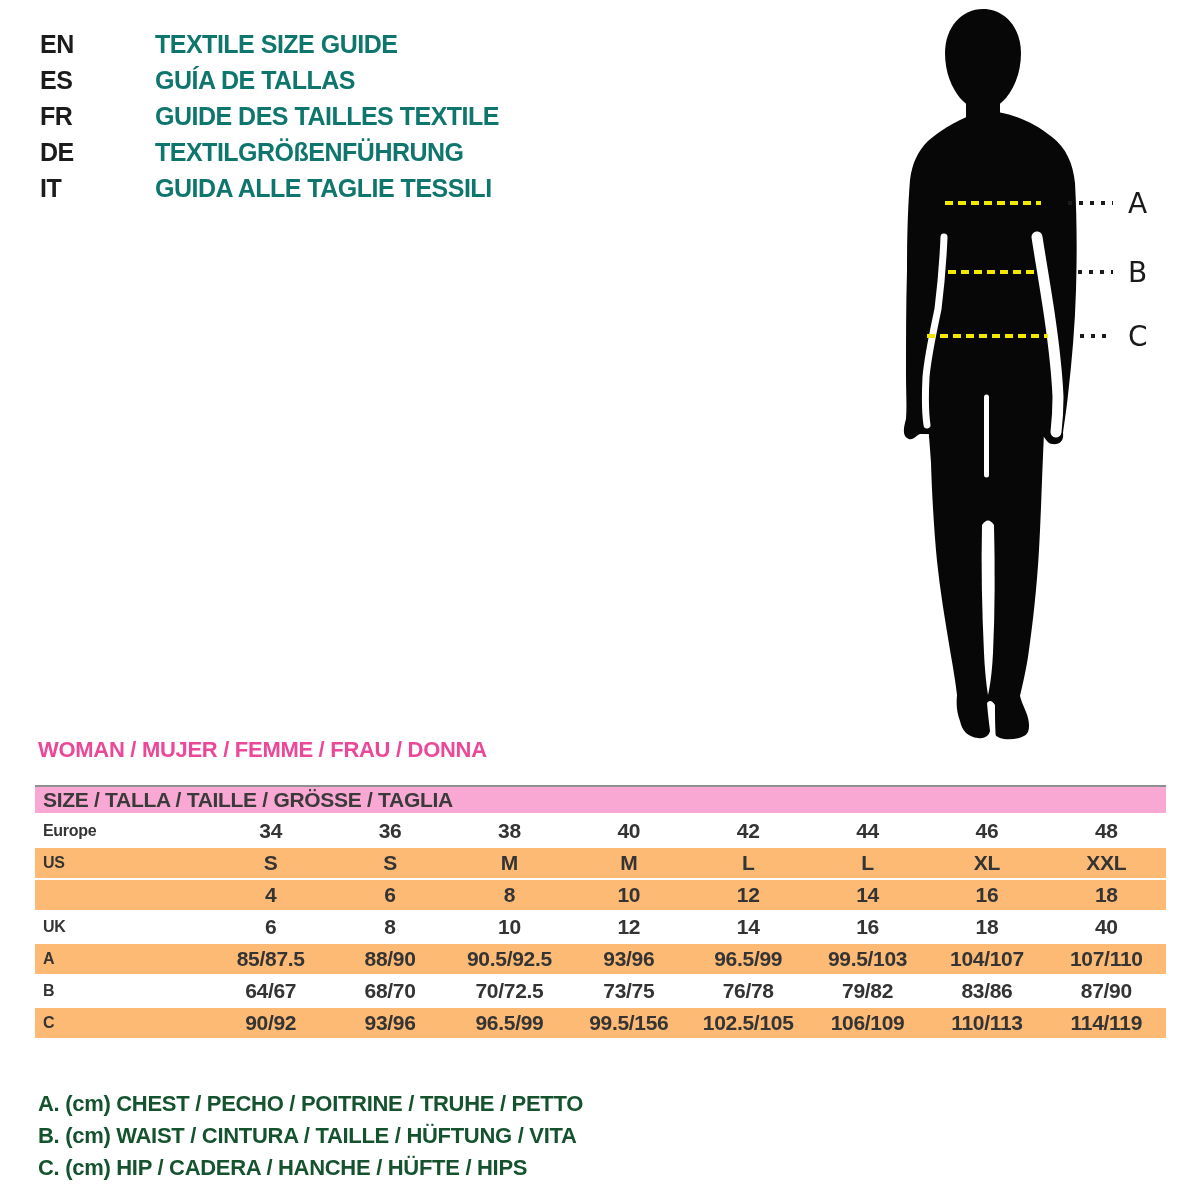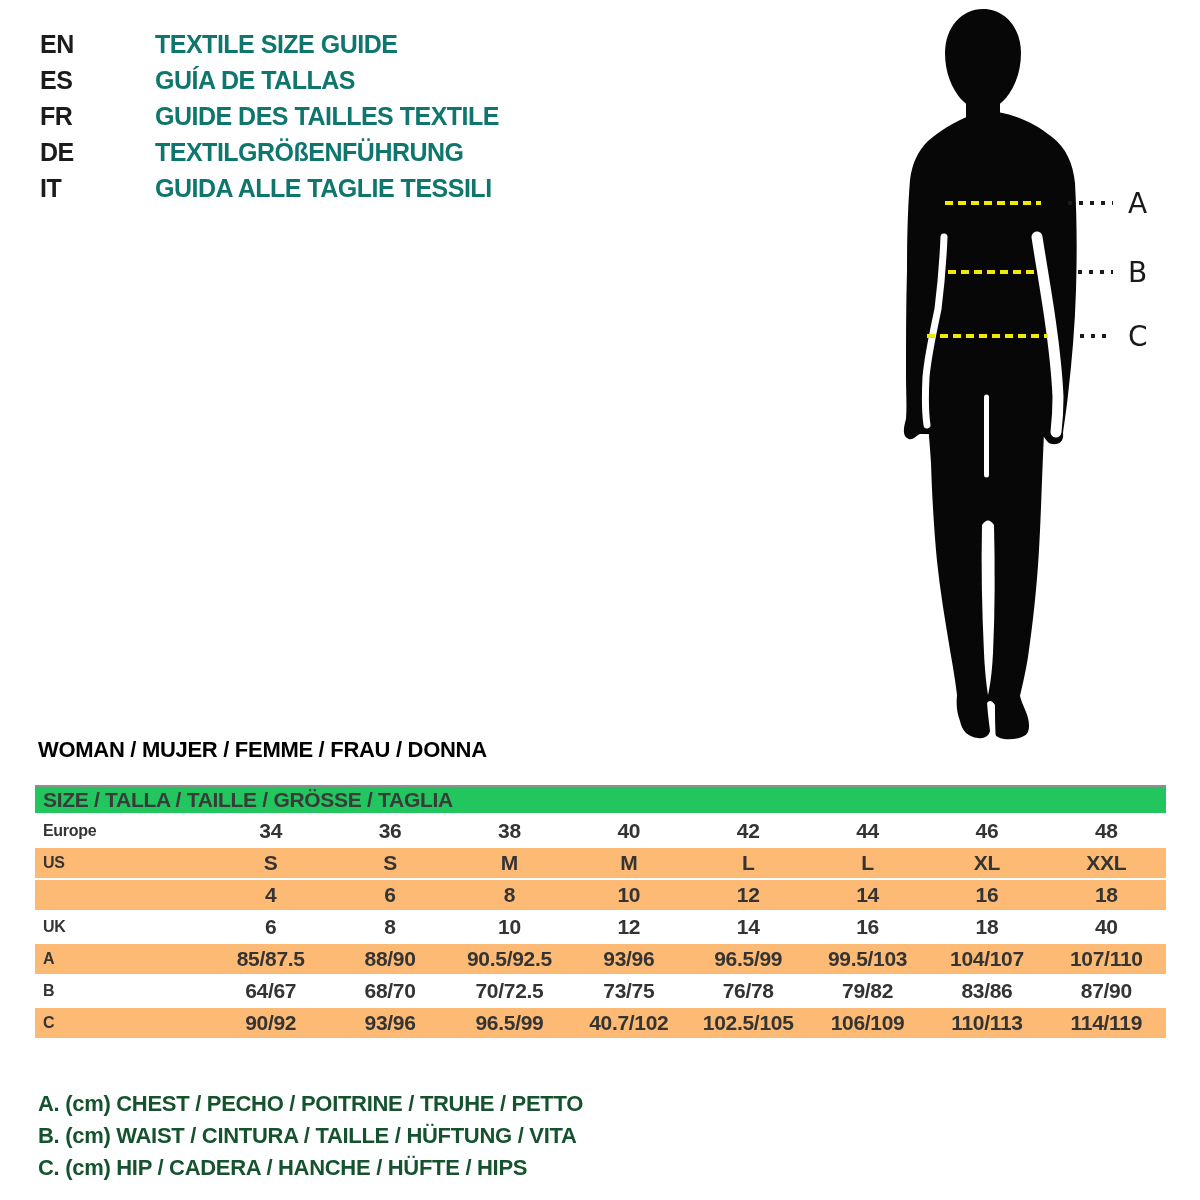--- a/index.html
+++ b/index.html
@@ -12,25 +12,25 @@
   .lang-row{display:flex;height:36px;align-items:center;gap:35px;}
   .lang-code{width:80px;font-size:25px;font-weight:700;letter-spacing:-0.5px;color:#1c1c1c;}
   .lang-title{font-size:25px;font-weight:700;letter-spacing:-0.5px;color:#0f766e;white-space:nowrap;}
 
   
   #figure-wrap{left:880px;top:5px;width:320px;height:740px;}
   #figure-wrap svg{display:block;}
   .measure-letter{font-family:"DejaVu Sans",sans-serif;font-size:28px;fill:#1a1a1a;}
 
   
-  #section-title{left:38px;top:737px;font-size:22px;font-weight:700;letter-spacing:-0.3px;color:#000000;white-space:nowrap;}
+  #section-title{left:38px;top:737px;font-size:22px;font-weight:700;letter-spacing:-0.3px;color:#ec4899;white-space:nowrap;}
 
   
   #size-table{left:35px;top:785px;width:1131px;}
-  #table-header{box-sizing:border-box;height:28px;background:#22c55e;border-top:2px solid #8f8f8f;
+  #table-header{box-sizing:border-box;height:28px;background:#f9a8d4;border-top:2px solid #8f8f8f;
                 margin-bottom:3px;padding-left:8px;line-height:25px;font-size:21px;font-weight:700;
                 letter-spacing:-0.3px;color:#3a3a3a;}
   .trow{display:flex;box-sizing:border-box;height:32px;border-bottom:2px solid #ffffff;align-items:center;}
   .trow.shaded{background:#fdba74;}
   .tlabel{width:168px;padding-left:8px;font-size:16px;font-weight:700;letter-spacing:-0.3px;color:#343434;}
   .tcell{flex:1;text-align:center;font-size:21px;font-weight:700;letter-spacing:-0.3px;color:#343434;}
 
   
   #measurement-legend{left:38px;top:1088px;}
   .legend-line{height:32px;line-height:32px;font-size:22px;font-weight:700;letter-spacing:-0.3px;color:#14532d;white-space:nowrap;}
@@ -196,21 +196,21 @@
         <div class="tcell">76/78</div>
         <div class="tcell">79/82</div>
         <div class="tcell">83/86</div>
         <div class="tcell">87/90</div>
       </div>
       <div class="trow shaded">
         <div class="tlabel">C</div>
         <div class="tcell">90/92</div>
         <div class="tcell">93/96</div>
         <div class="tcell">96.5/99</div>
-        <div class="tcell">40.7/102</div>
+        <div class="tcell">99.5/156</div>
         <div class="tcell">102.5/105</div>
         <div class="tcell">106/109</div>
         <div class="tcell">110/113</div>
         <div class="tcell">114/119</div>
       </div>
     </div>
 </div>
 
 <div id="measurement-legend" class="abs">
     <div class="legend-line">A. (cm) CHEST / PECHO / POITRINE / TRUHE / PETTO</div>

